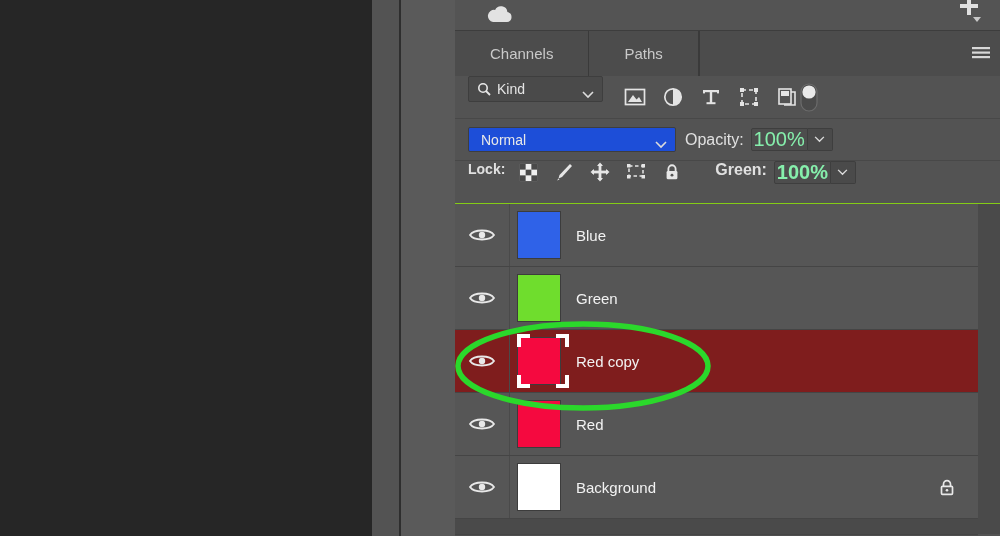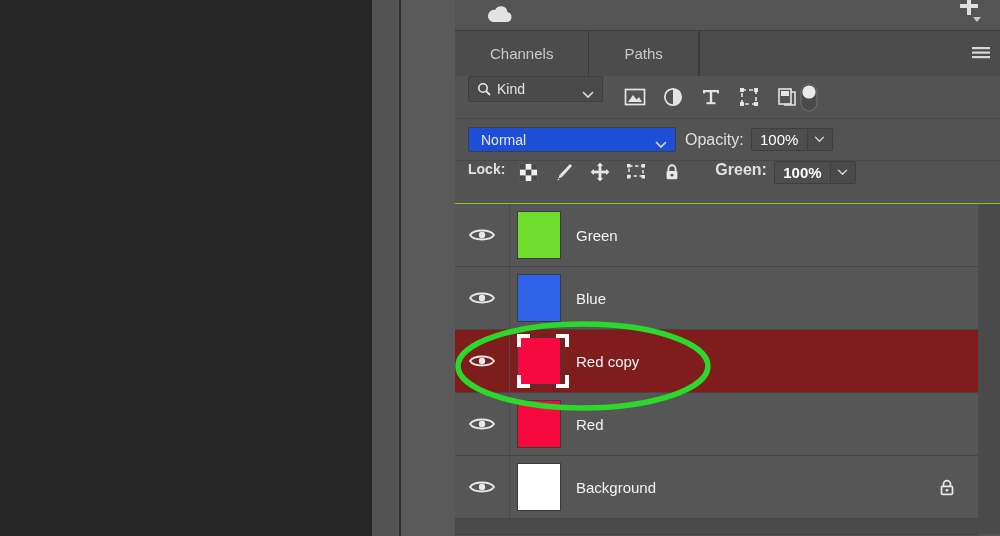--- a/index.html
+++ b/index.html
@@ -169,21 +169,21 @@
   .field-label {
     font-size: 16px; color: #e0e0e0;
     margin-left: 9px; margin-right: 7px;
   }
   .num-field {
     width: 57px; height: 23px;
     background: #4d4d4d;
     border: 1px solid #3e3e3e;
     border-radius: 2px 0 0 2px;
     display: flex; align-items: center; justify-content: center;
-    font-size: 15px; color: #ffffff;
+    font-size: 20px; color: #86efac;
     box-sizing: border-box;
   }
   .num-stepper {
     width: 25px; height: 23px;
     background: #4a4a4a;
     border: 1px solid #3e3e3e;
     border-left: none;
     border-radius: 0 2px 2px 0;
     display: flex; align-items: center; justify-content: center;
     box-sizing: border-box;
@@ -452,36 +452,36 @@
     <div class="layer-list">
 
       <div class="layer-row">
         <div class="vis-cell">
           <svg viewBox="0 0 26 16" width="26" height="16">
             <path d="M1 8 C5 2, 21 2, 25 8 C21 14, 5 14, 1 8 z" fill="none" stroke="#e8e8e8" stroke-width="1.8"></path>
             <circle cx="13" cy="8" r="3.2" fill="#e8e8e8"></circle>
           </svg>
         </div>
         <div class="thumb-cell">
-          <div class="thumb" style="background:#6fdd2d;"></div>
-        </div>
-        <div class="layer-name">Green</div>
+          <div class="thumb" style="background:#2f62e8;"></div>
+        </div>
+        <div class="layer-name">Blue</div>
       </div>
 
       <div class="layer-row">
         <div class="vis-cell">
           <svg viewBox="0 0 26 16" width="26" height="16">
             <path d="M1 8 C5 2, 21 2, 25 8 C21 14, 5 14, 1 8 z" fill="none" stroke="#e8e8e8" stroke-width="1.8"></path>
             <circle cx="13" cy="8" r="3.2" fill="#e8e8e8"></circle>
           </svg>
         </div>
         <div class="thumb-cell">
-          <div class="thumb" style="background:#2f62e8;"></div>
-        </div>
-        <div class="layer-name">Blue</div>
+          <div class="thumb" style="background:#6fdd2d;"></div>
+        </div>
+        <div class="layer-name">Green</div>
       </div>
 
       <div class="layer-row selected">
         <div class="vis-cell">
           <svg viewBox="0 0 26 16" width="26" height="16">
             <path d="M1 8 C5 2, 21 2, 25 8 C21 14, 5 14, 1 8 z" fill="none" stroke="#e8e8e8" stroke-width="1.8"></path>
             <circle cx="13" cy="8" r="3.2" fill="#e8e8e8"></circle>
           </svg>
         </div>
         <div class="thumb-cell">

